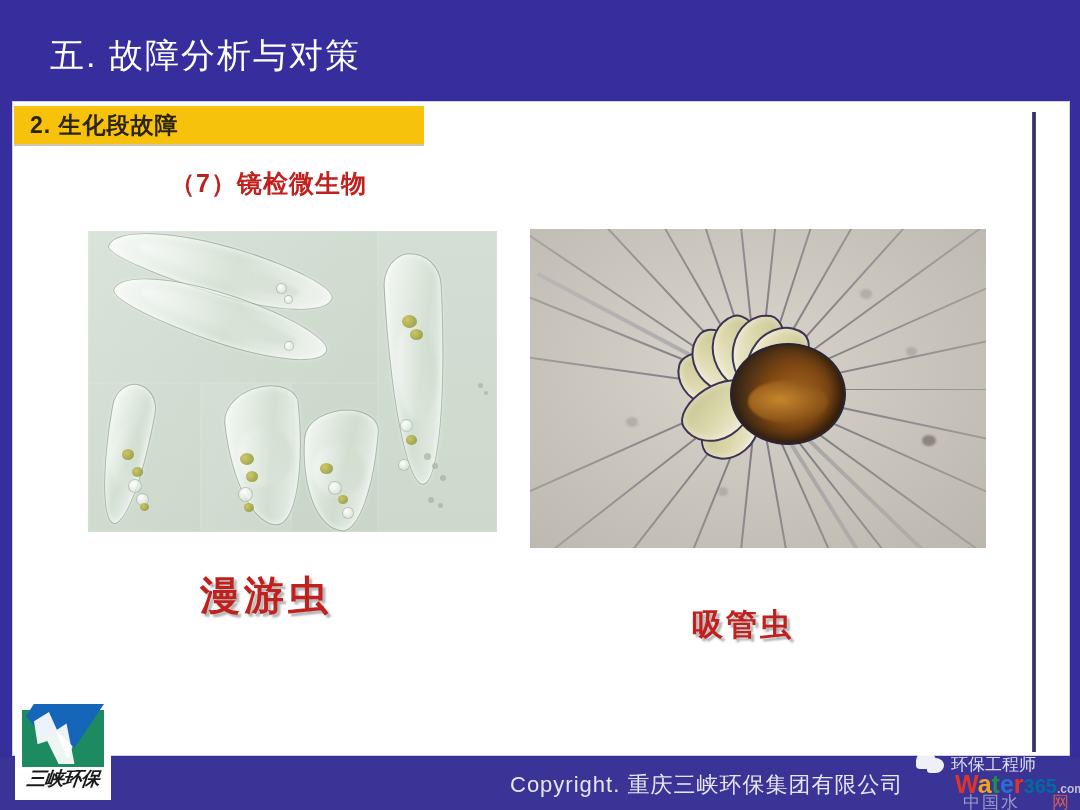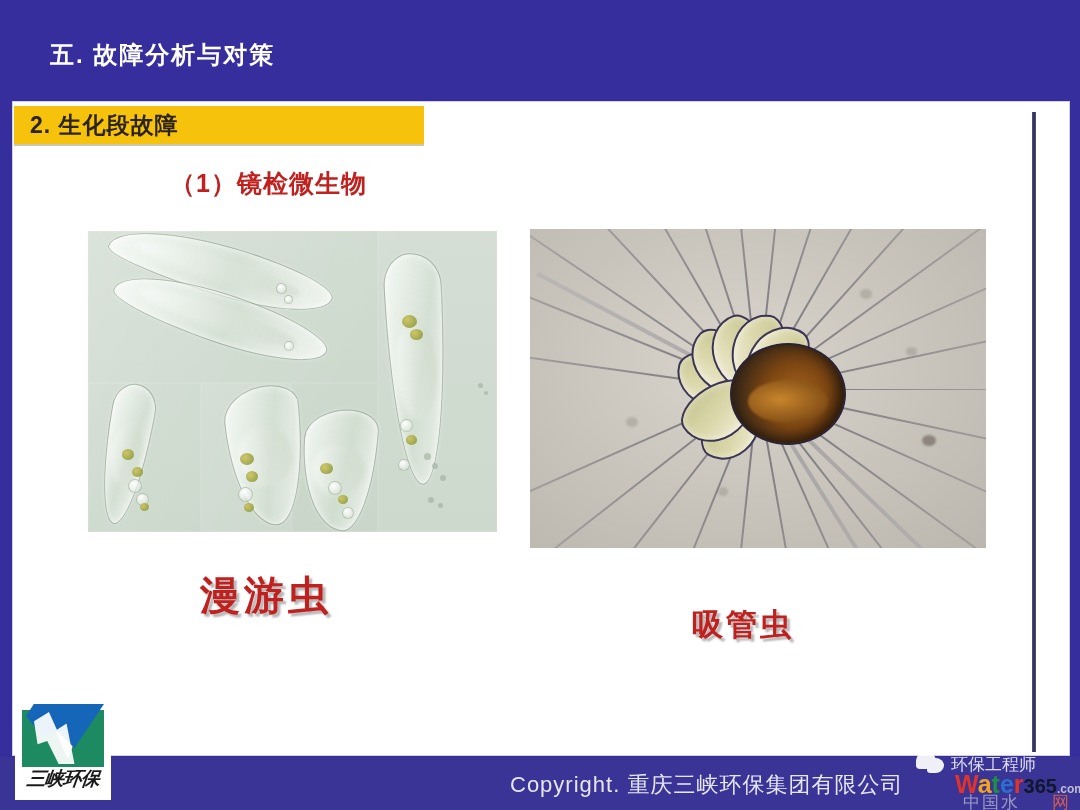--- a/index.html
+++ b/index.html
@@ -41,22 +41,22 @@
     width: 1058px; height: 655px;
     background: #FFFFFF;
     border: 1px solid #cfd2e2;
     box-sizing: border-box;
   }
 
   
   .slide-title {
     position: absolute;
     left: 50px; top: 32px;
-    font-size: 24px;
-    font-weight: bold;
+    font-size: 34px;
+    font-weight: normal;
     color: #FFFFFF;
     letter-spacing: 2px;
     line-height: 46px;
     white-space: nowrap;
   }
 
   
   .section-bar {
     position: absolute;
     left: 14px; top: 106px;
@@ -331,21 +331,21 @@
     position: absolute;
     left: 955px; top: 772px;
     white-space: nowrap;
     line-height: 1;
   }
   .wm-w  { font-size: 25px; font-weight: bold; color: #E0342A; }
   .wm-a  { font-size: 25px; font-weight: bold; color: #F5A31B; }
   .wm-t  { font-size: 25px; font-weight: bold; color: #1F8F45; }
   .wm-e  { font-size: 25px; font-weight: bold; color: #2A6FD0; }
   .wm-r  { font-size: 25px; font-weight: bold; color: #E0342A; }
-  .wm-num{ font-size: 20px; font-weight: bold; color: #0f172a; }
+  .wm-num{ font-size: 20px; font-weight: bold; color: #0369a1; }
   .wm-dot{ font-size: 12px; font-weight: bold; color: #bdbdd0; }
   .wm-cn {
     position: absolute;
     left: 963px; top: 791px;
     font-size: 17px;
     color: #9a9ac4;
     letter-spacing: 2px;
     white-space: nowrap;
   }
   .wm-cn-red {
@@ -366,21 +366,21 @@
   <div class="content-card"></div>
   <div class="bg-blue-bottom"></div>
 
   <div class="slide-title">五.  故障分析与对策</div>
 
   <div class="section-bar">
     <span class="section-bar-label">2. 生化段故障</span>
   </div>
 
   <div class="subheads">
-    <span class="subhead subhead-b">（1）镜检微生物</span>
+    <span class="subhead subhead-b">（7）镜检微生物</span>
   </div>
 
   <div class="vrule"></div>
 
   <div class="fig fig-left">
     <div class="mg-l-field"></div>
 
     <div class="mg-l-panel" style="left:0;top:0;width:290px;height:152px;"></div>
     <div class="mg-l-panel" style="left:290px;top:0;width:119px;height:301px;background:rgba(255,255,255,.14);"></div>
     <div class="mg-l-panel" style="left:0;top:152px;width:113px;height:149px;"></div>

